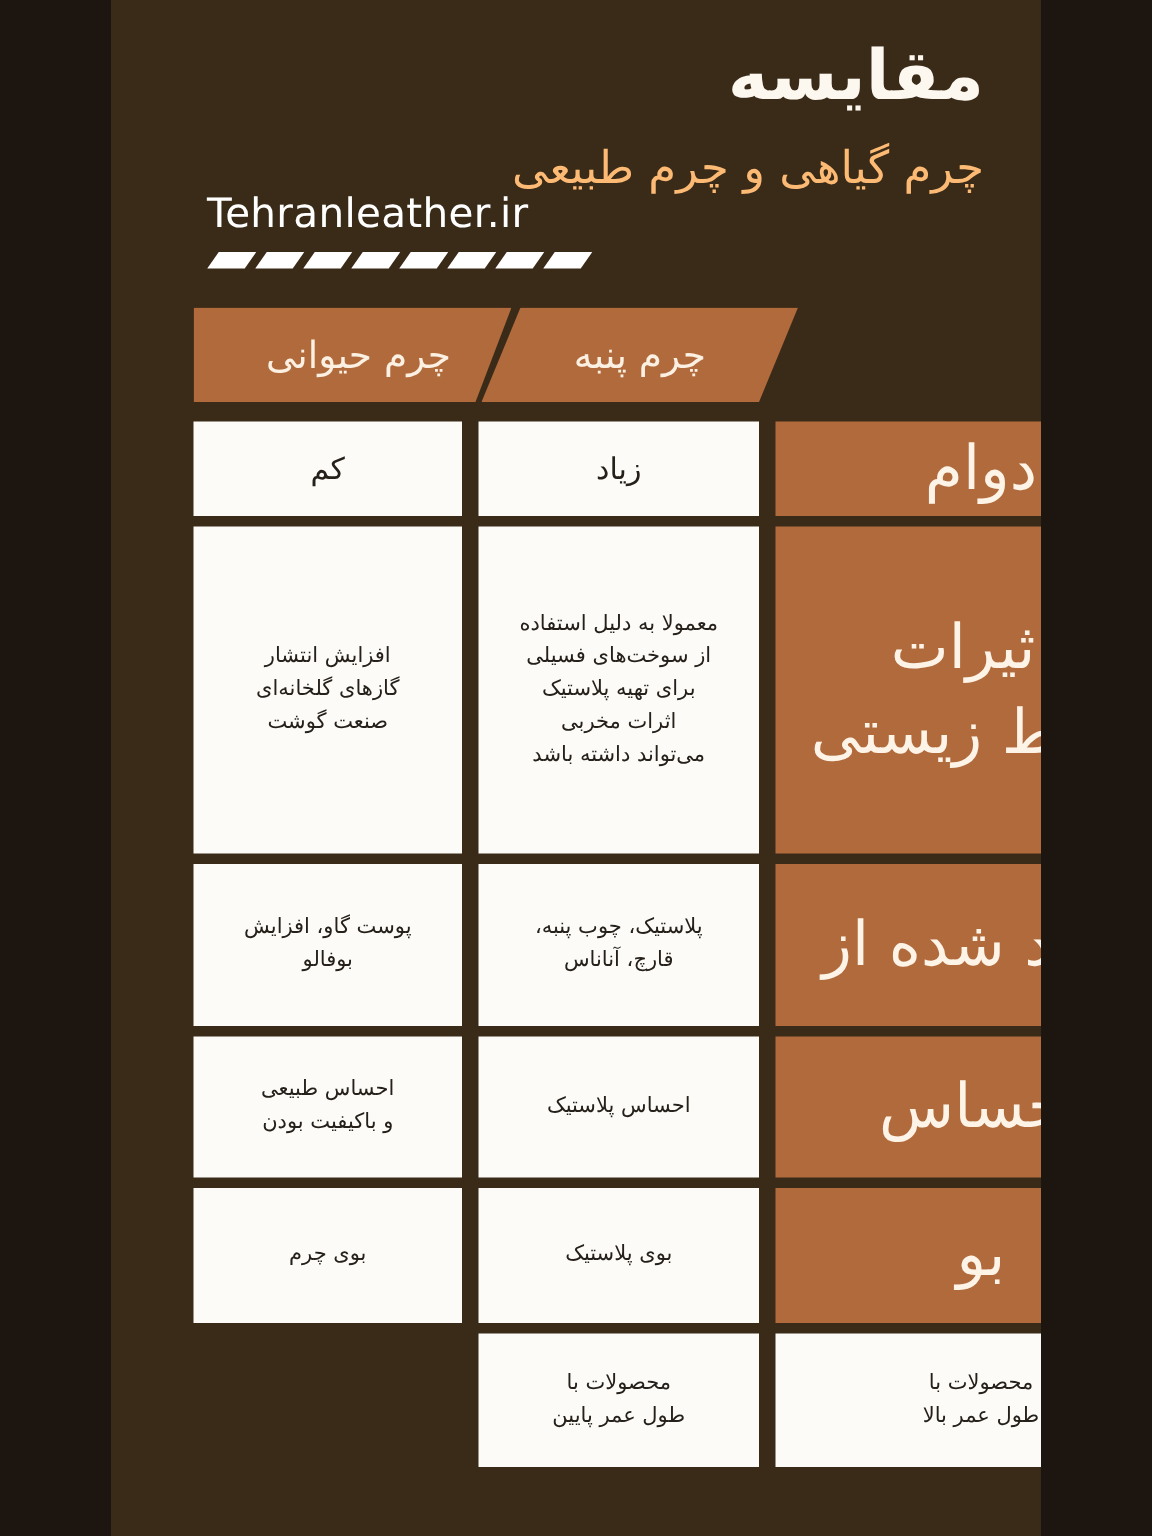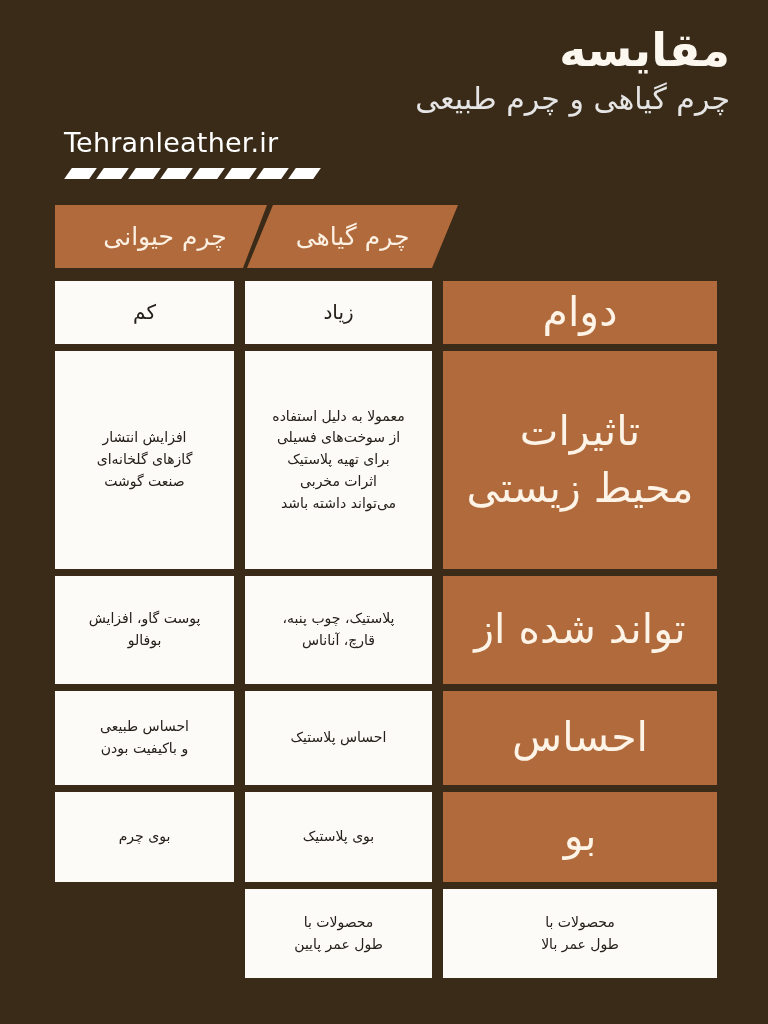--- a/index.html
+++ b/index.html
@@ -7,36 +7,36 @@
     --accent:#b16a3c;
     --cell_bg:#fcfbf8;
     --light_text:#fdf3e6;
     --dark_text:#252019;
   }
   *{margin:0;padding:0;box-sizing:border-box;}
   html,body{background:#1d1510;}
   body{font-family:"DejaVu Sans", sans-serif;}
   .page{
     position:relative;
-    width:768px;height:1024px;
+    width:620px;height:1024px;
     margin:0 auto;
     background:var(--background);
     overflow:hidden;
     direction:rtl;
   }
   
   .header{
     position:absolute;top:24px;right:38px;
     text-align:right;color:#fcf7ef;
   }
   .title{
     font-size:46px;font-weight:bold;line-height:1.15;
   }
   .subtitle{
-    font-size:30px;font-weight:normal;line-height:1.3;margin-top:2px;color:#e5e5e5;
+    font-size:30px;font-weight:normal;line-height:1.3;margin-top:16px;color:#fdba74;
   }
   
   .brand{
     position:absolute;left:64px;top:127px;
     direction:ltr;text-align:left;
   }
   .brand-name{
     color:#ffffff;font-size:27px;letter-spacing:0.2px;
   }
   .brand-dashes{
@@ -109,21 +109,21 @@
       <span></span>
       <span></span>
       <span></span>
     </div>
   </div>
 
   <div class="tab tab-animal">
     <span>چرم حیوانی</span>
   </div>
   <div class="tab tab-vegan">
-    <span>چرم گیاهی</span>
+    <span>چرم پنبه</span>
   </div>
 
   <div class="table">
 
     <div class="cell cell-label">دوام</div>
     <div class="cell cell-data lg">زیاد</div>
     <div class="cell cell-data lg">کم</div>
 
     <div class="cell cell-label">تاثیرات
 محیط زیستی</div>

